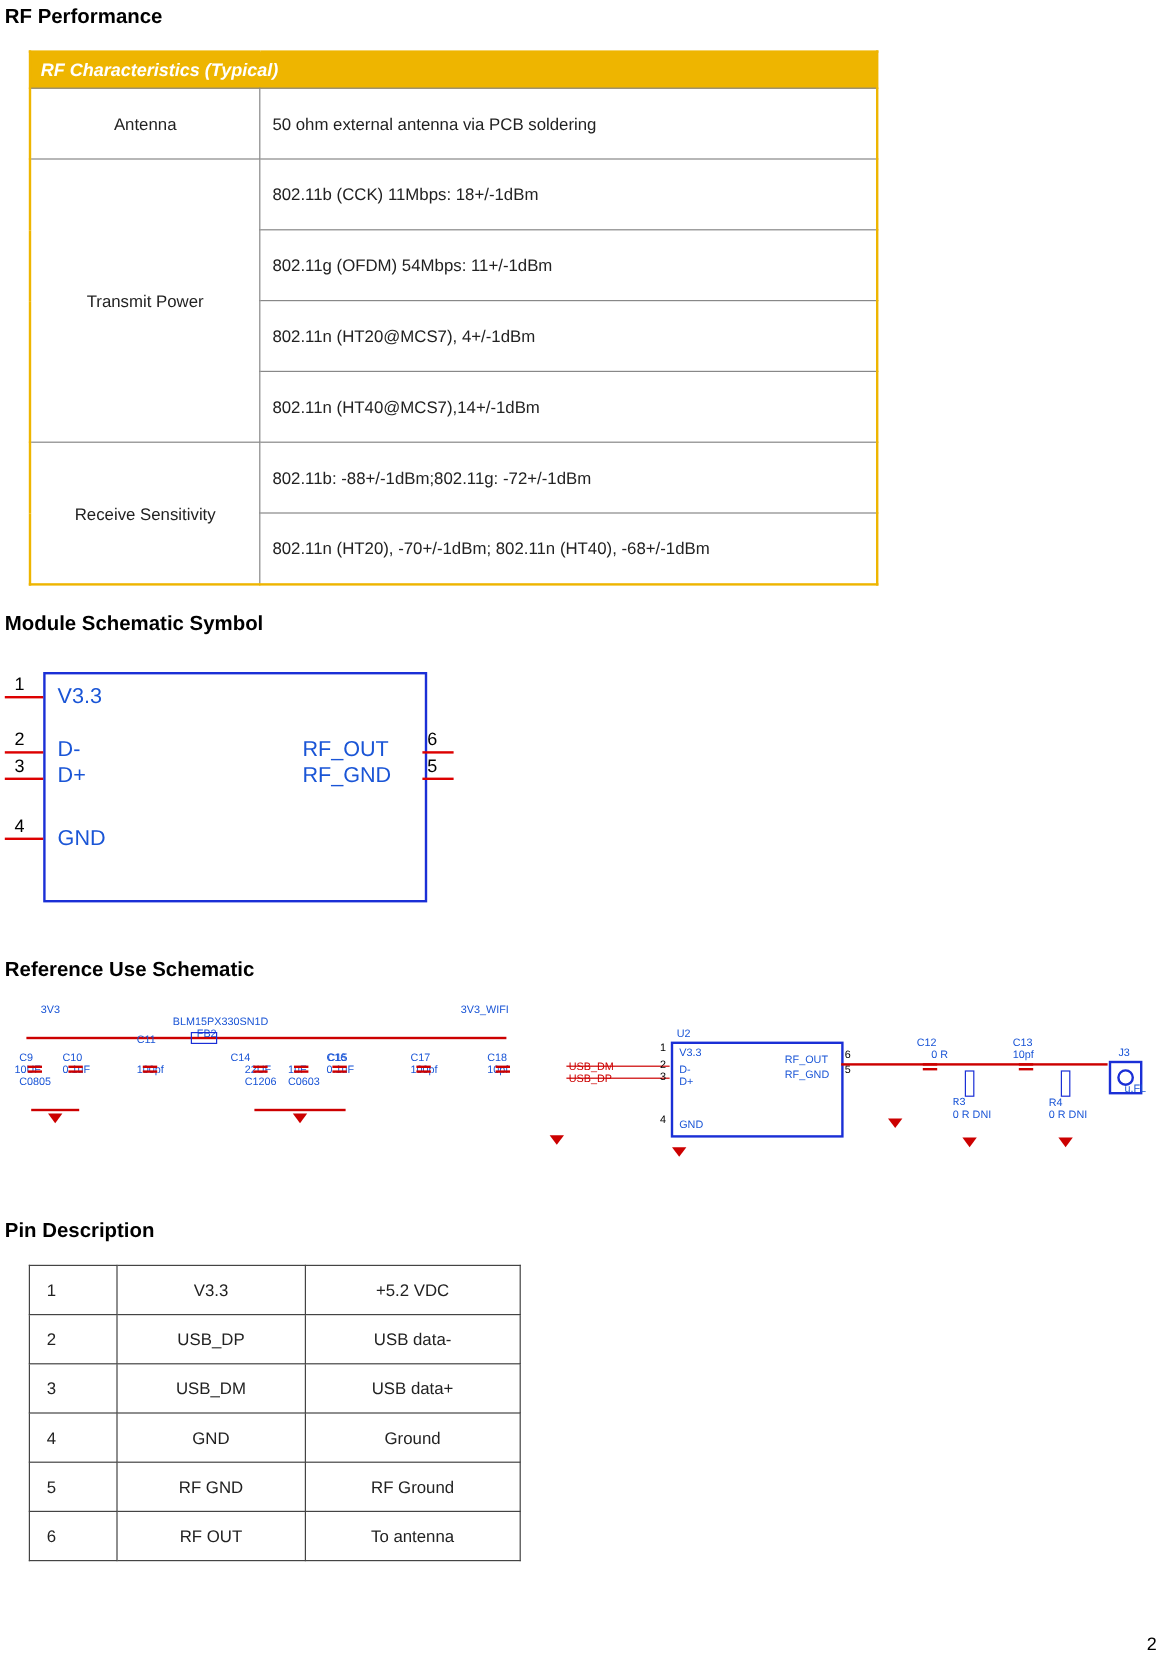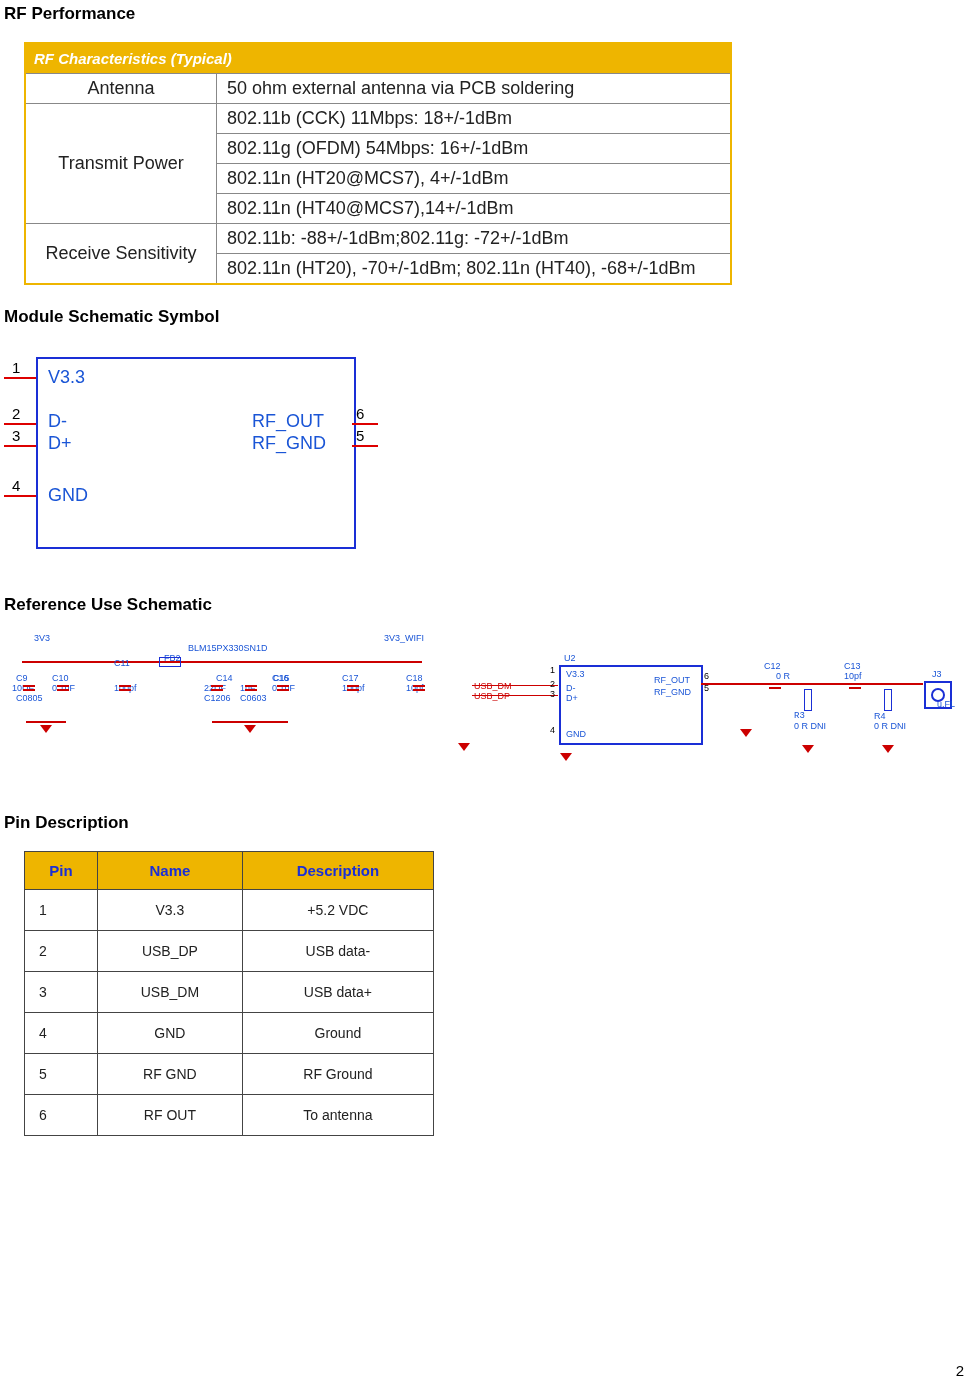--- a/index.html
+++ b/index.html
@@ -31,22 +31,22 @@
     background: #eeb500;
     color: #fff;
     font-weight: bold;
     text-align: left;
     padding: 6px 8px;
     font-style: italic;
     font-size: 15px;
   }
   .rf-table td {
     border: 1px solid #888;
-    padding: 4px 10px;
-    font-size: 18px;
+    padding: 21px 10px;
+    font-size: 14px;
     color: #222;
     vertical-align: middle;
   }
   .rf-table td.label {
     text-align: center;
     width: 170px;
   }
 
   
   .symbol-wrap {
@@ -132,21 +132,21 @@
       </tr>
   <tr>
     <td class="label">Antenna</td>
     <td>50 ohm external antenna via PCB soldering</td>
   </tr>
   <tr>
     <td class="label" rowspan="4">Transmit Power</td>
     <td>802.11b (CCK) 11Mbps: 18+/-1dBm</td>
   </tr>
   <tr>
-        <td>802.11g (OFDM) 54Mbps: 16+/-1dBm</td>
+        <td>802.11g (OFDM) 54Mbps: 11+/-1dBm</td>
       </tr>
   <tr>
         <td>802.11n (HT20@MCS7), 4+/-1dBm</td>
       </tr>
   <tr>
         <td>802.11n (HT40@MCS7),14+/-1dBm</td>
       </tr>
   <tr>
     <td class="label" rowspan="2">Receive Sensitivity</td>
     <td>802.11b: -88+/-1dBm;802.11g: -72+/-1dBm</td>
@@ -189,21 +189,21 @@
 
 <h2 class="section" style="margin-top:40px;">Reference Use Schematic</h2>
 
 <div class="refwrap">
 
   <div class="tiny" style="left:30px; top:0;">3V3</div>
   <div class="tiny" style="left:380px; top:0;">3V3_WIFI</div>
 
   <div class="redline" style="left:18px; top:28px; width:400px; height:2px;"></div>
 
-  <div class="tiny" style="left:140px; top:10px;margin-left:44px;">BLM15PX330SN1D</div>
+  <div class="tiny" style="left:140px; top:10px;">BLM15PX330SN1D</div>
   <div class="tiny" style="left:160px; top:20px;">FB2</div>
   <div style="position:absolute; left:155px; top:24px; width:20px; height:8px; border:1px solid #1a2fd6;"></div>
 
   <div class="tiny" style="left:12px; top:40px;">C9</div>
   <div class="tiny" style="left:8px; top:50px;">10UF</div>
   <div class="tiny" style="left:12px; top:60px;">C0805</div>
   <div class="cap" style="left:24px; top:42px;">
       <div class="top"></div>
       <div class="bot"></div>
     </div>
@@ -218,21 +218,21 @@
   <div class="tiny" style="left:110px; top:25px;">C11</div>
   <div class="tiny" style="left:110px; top:50px;">100pf</div>
   <div class="cap" style="left:120px; top:42px;">
       <div class="top"></div>
       <div class="bot"></div>
     </div>
 
   <div class="gndtri" style="left:36px; top:92px;"></div>
   <div class="redline" style="left:22px; top:88px; width:40px; height:2px;"></div>
 
-  <div class="tiny" style="left:212px; top:40px;">C14</div>
+  <div class="tiny" style="left:188px; top:40px;">C14</div>
   <div class="tiny" style="left:200px; top:50px;">22UF</div>
   <div class="tiny" style="left:200px; top:60px;">C1206</div>
   <div class="cap" style="left:212px; top:42px;">
       <div class="top"></div>
       <div class="bot"></div>
     </div>
 
   <div class="tiny" style="left:236px; top:40px;margin-left:33px;">C15</div>
   <div class="tiny" style="left:236px; top:50px;">1uF</div>
   <div class="tiny" style="left:236px; top:60px;">C0603</div>
@@ -319,25 +319,20 @@
 
   <div class="tiny" style="left:928px; top:36px;">J3</div>
   <div class="ufl"></div>
   <div class="tiny" style="left:933px; top:66px;">u.FL</div>
 </div>
 
 <h2 class="section" style="margin-top:10px;">Pin Description</h2>
 
 <table class="pin-table">
   <tbody>
-      <tr>
-    <th>Pin</th>
-    <th>Name</th>
-    <th>Description</th>
-  </tr>
   <tr>
     <td class="p">1</td>
     <td>V3.3</td>
     <td>+5.2 VDC</td>
   </tr>
   <tr>
     <td class="p">2</td>
     <td>USB_DP</td>
     <td>USB data-</td>
   </tr>

